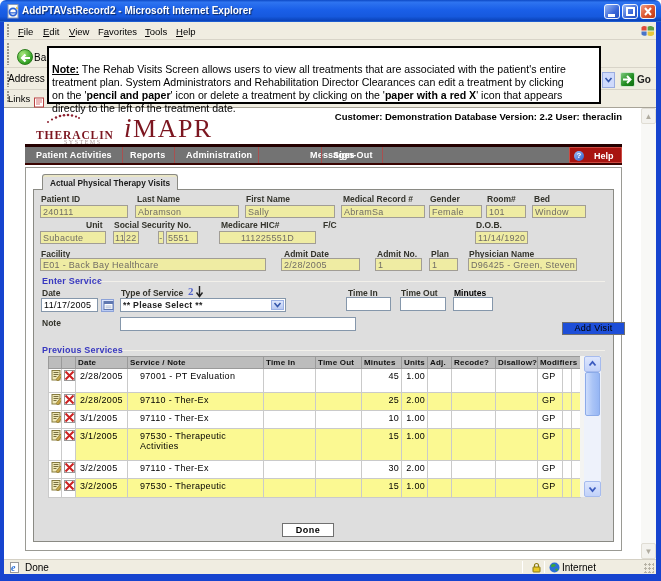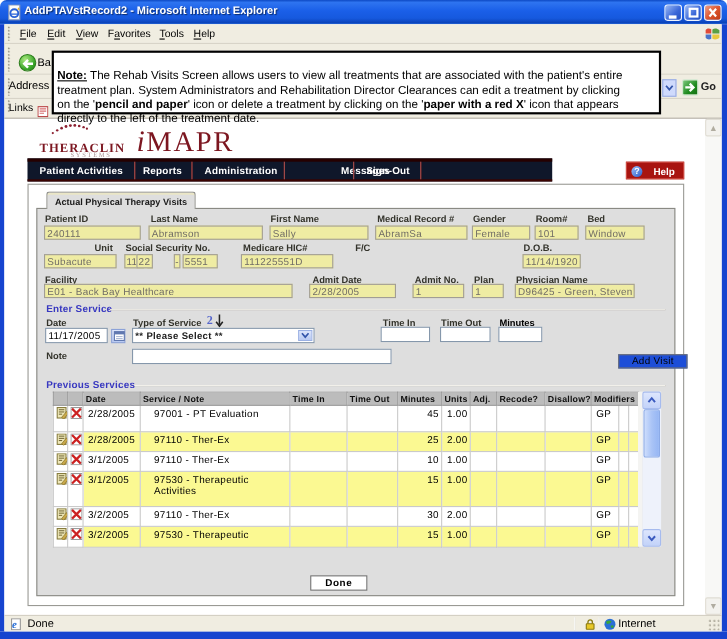--- a/index.html
+++ b/index.html
@@ -55,21 +55,21 @@
 .pgarrow { position:absolute; left:0; width:15px; height:16px; background:#f3f2ee; border:1px solid #e0ddd4; border-radius:2px; color:#b0aca0; font-size:8px; text-align:center; line-height:15px; }
 
 
 #logo-thera { position:absolute; left:36px; top:129px; font-family:"Liberation Serif",serif; font-size:11.5px; font-weight:bold; color:#7c1620; letter-spacing:0.9px;}
 #logo-sys { position:absolute; left:64px; top:139px; font-family:"Liberation Serif",serif; font-size:6px; color:#a89292; letter-spacing:1.5px; }
 #logo-imapr { position:absolute; left:124px; top:113px; font-family:"Liberation Serif",serif; font-size:26px; color:#7c1620; letter-spacing:1.5px; }
 #logo-dots { position:absolute; left:45px; top:111px; }
 #customer { position:absolute; right:39px; top:111px; font-size:9.5px; font-weight:bold; color:#000; }
 
 
-#navbar { left:25px; top:144px; width:477px; height:21px; background:#0f172a; border-top:3px solid #250000; border-bottom:2px solid #3a0300; }
+#navbar { left:25px; top:144px; width:597px; height:21px; background:#737373; border-top:3px solid #250000; border-bottom:2px solid #3a0300; }
 .navitem { position:absolute; top:3px; color:#fff; font-size:9px; font-weight:bold; letter-spacing:0.2px; }
 .navsep { position:absolute; top:0; width:1px; height:16px; background:#4a0606; border-right:1px solid #a95050; }
 #helpbox { position:absolute; left:544px; top:0px; width:53px; height:16px; background:#a81410; border:1px solid #cc4a42; }
 
 
 #wrapper { left:25px; top:167px; width:597px; height:384px; background:#fff; border:1px solid #9a9a94; }
 #tab { left:42px; top:174px; width:136px; height:16px; background:#dedede; border:1px solid #8a8a84; border-bottom:none; border-radius:3px 3px 0 0; z-index:5; box-shadow:inset 0 2px 0 #eae6c6;
   font-size:8.3px; font-weight:bold; color:#1a1a1a; text-align:center; line-height:16px; white-space:nowrap; letter-spacing:0; }
 #panel { left:33px; top:189px; width:581px; height:353px; background:#dedede; border:1px solid #8a8a84; }
 
@@ -193,20 +193,21 @@
           <circle cx="19" cy="2.2" r="1.3"></circle>
           <circle cx="23" cy="2" r="1.3"></circle>
           <circle cx="27" cy="2.5" r="1.2"></circle>
           <circle cx="31" cy="3.6" r="1.1"></circle>
           <circle cx="34" cy="5" r="1"></circle>
         </g>
       </svg></div>
   <div id="logo-thera" class="abs">THERACLIN</div>
   <div id="logo-sys" class="abs">SYSTEMS</div>
   <div id="logo-imapr" class="abs"><i style="font-size:27px;">i</i>MAPR</div>
+  <div id="customer" class="abs">Customer: Demonstration Database Version: 2.2 User: theraclin</div>
 
   <div id="navbar" class="abs">
     <span class="navitem" style="left:11px;">Patient Activities</span>
     <span class="navitem" style="left:105px;">Reports</span>
     <span class="navitem" style="left:161px;">Administration</span>
     <span class="navitem" style="left:247px;padding-left:38px;">Messages</span>
     <span class="navitem" style="left:308px;">Sign-Out</span>
     <div class="navsep" style="left:97px;"></div>
     <div class="navsep" style="left:149px;"></div>
     <div class="navsep" style="left:233px;"></div>
@@ -239,21 +240,21 @@
 
   <div class="flabel" style="left:41px;top:220px;padding-left:45px;">Unit</div>
   <div class="finput" style="left:40px;top:231px;width:66px;">Subacute</div>
   <div class="flabel" style="left:114px;top:220px;">Social Security No.</div>
   <div class="finput" style="left:113px;top:231px;width:18px;padding:1px 1px;">111</div>
   <div class="finput" style="left:134px;top:231px;width:5px;padding:1px 0;text-align:center;">-</div>
   <div class="finput" style="left:124px;top:231px;width:15px;padding:1px 1px;">22</div>
   <div class="finput" style="left:158px;top:231px;width:6px;padding:1px 0;text-align:center;">-</div>
   <div class="finput" style="left:166px;top:231px;width:32px;padding:1px 1px;">5551</div>
   <div class="flabel" style="left:221px;top:220px;">Medicare HIC#</div>
-  <div class="finput" style="left:219px;top:231px;width:84px;">111225551D</div>
+  <div class="finput" style="left:219px;top:231px;width:97px;text-align:center;">111225551D</div>
   <div class="flabel" style="left:323px;top:220px;">F/C</div>
   <div class="flabel" style="left:476px;top:220px;">D.O.B.</div>
   <div class="finput" style="left:475px;top:231px;width:53px;">11/14/1920</div>
 
   <div class="flabel" style="left:41px;top:249px;">Facility</div>
   <div class="finput" style="left:40px;top:258px;width:226px;">E01 - Back Bay Healthcare</div>
   <div class="flabel" style="left:284px;top:249px;">Admit Date</div>
   <div class="finput" style="left:281px;top:258px;width:79px;">2/28/2005</div>
   <div class="flabel" style="left:377px;top:249px;">Admit No.</div>
   <div class="finput" style="left:375px;top:258px;width:47px;">1</div>

